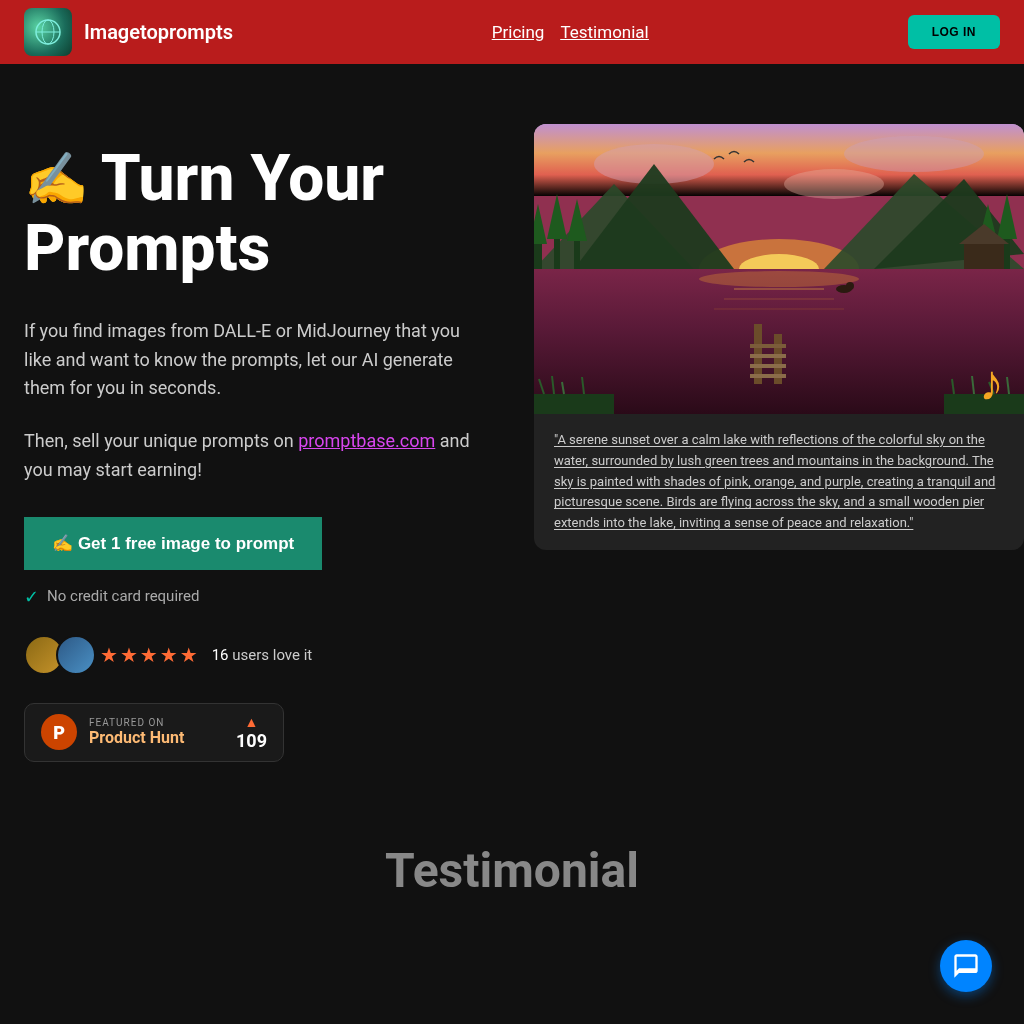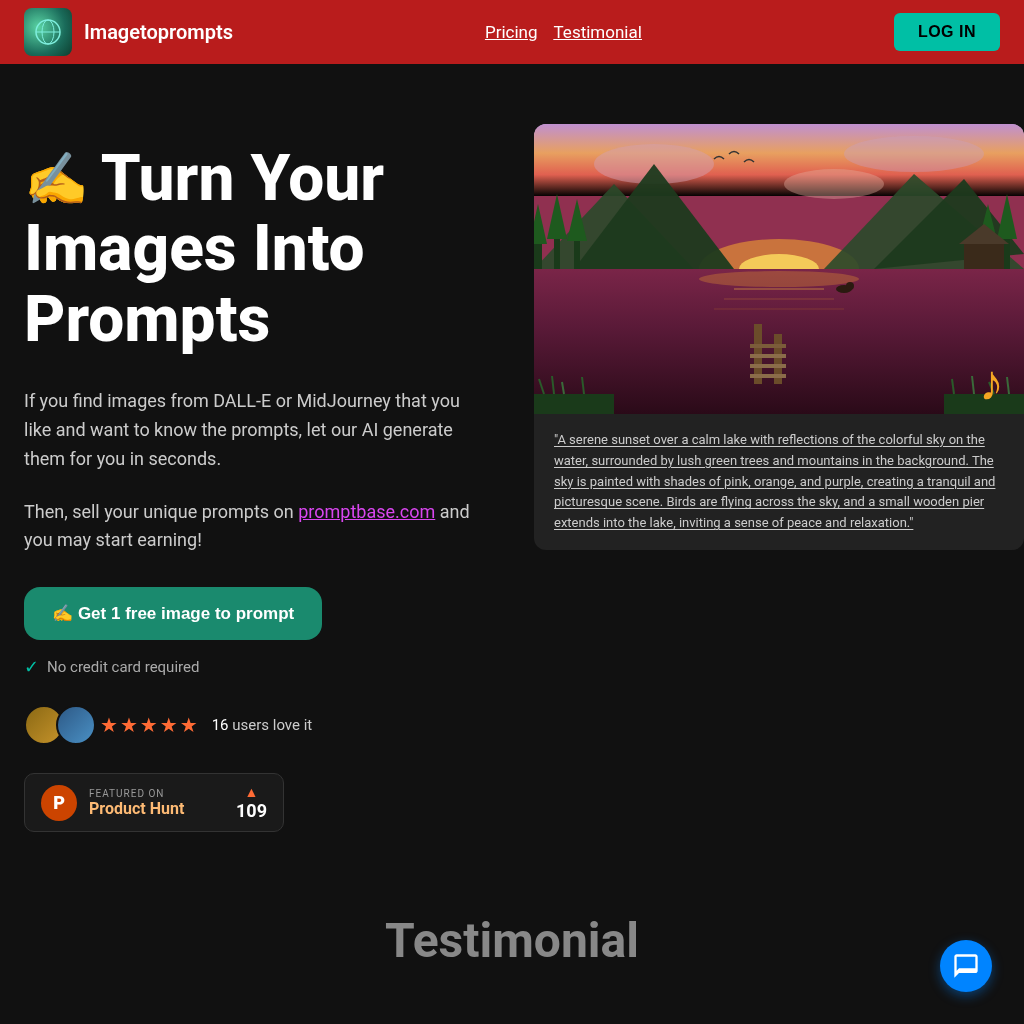--- a/index.html
+++ b/index.html
@@ -61,21 +61,21 @@
     .nav-link {
       color: #ffffff;
       text-decoration: underline;
       font-size: 17px;
       cursor: pointer;
     }
     .login-btn {
       background-color: #00bfa5;
       color: #000000;
       font-weight: 700;
-      font-size: 16px;
+      font-size: 12px;
       padding: 10px 24px;
       border: none;
       border-radius: 6px;
       cursor: pointer;
       letter-spacing: 0.5px;
     }
 
     
     .hero {
       display: flex;
@@ -121,21 +121,21 @@
       color: #d946ef;
       text-decoration: underline;
     }
     .cta-btn {
       background-color: #1a8a6e;
       color: #ffffff;
       font-size: 17px;
       font-weight: 600;
       padding: 16px 28px;
       border: none;
-      border-radius: 16px;
+      border-radius: 0;
       cursor: pointer;
       display: flex;
       align-items: center;
       gap: 8px;
       margin-bottom: 16px;
     }
     .no-credit {
       display: flex;
       align-items: center;
       gap: 8px;
@@ -346,21 +346,20 @@
   <button class="login-btn">LOG IN</button>
 </header>
 
 <section class="hero">
   <div class="hero-left">
     <h1 class="hero-title">
       <span class="hero-title-line1">
         <span class="pencil-emoji">✍️</span>
         <span>Turn Your</span>
       </span>
-      <span>Images Into</span>
       <span>Prompts</span>
     </h1>
 
     <p class="hero-description">If you find images from DALL-E or MidJourney that you like and want to know the prompts, let our AI generate them for you in seconds.</p>
 
     <p class="hero-description2">
       <span>Then, sell your unique prompts on </span><a class="promptbase-link">promptbase.com</a><span> and you may start earning!</span>
     </p>
 
     <button class="cta-btn">✍️ Get 1 free image to prompt</button>

